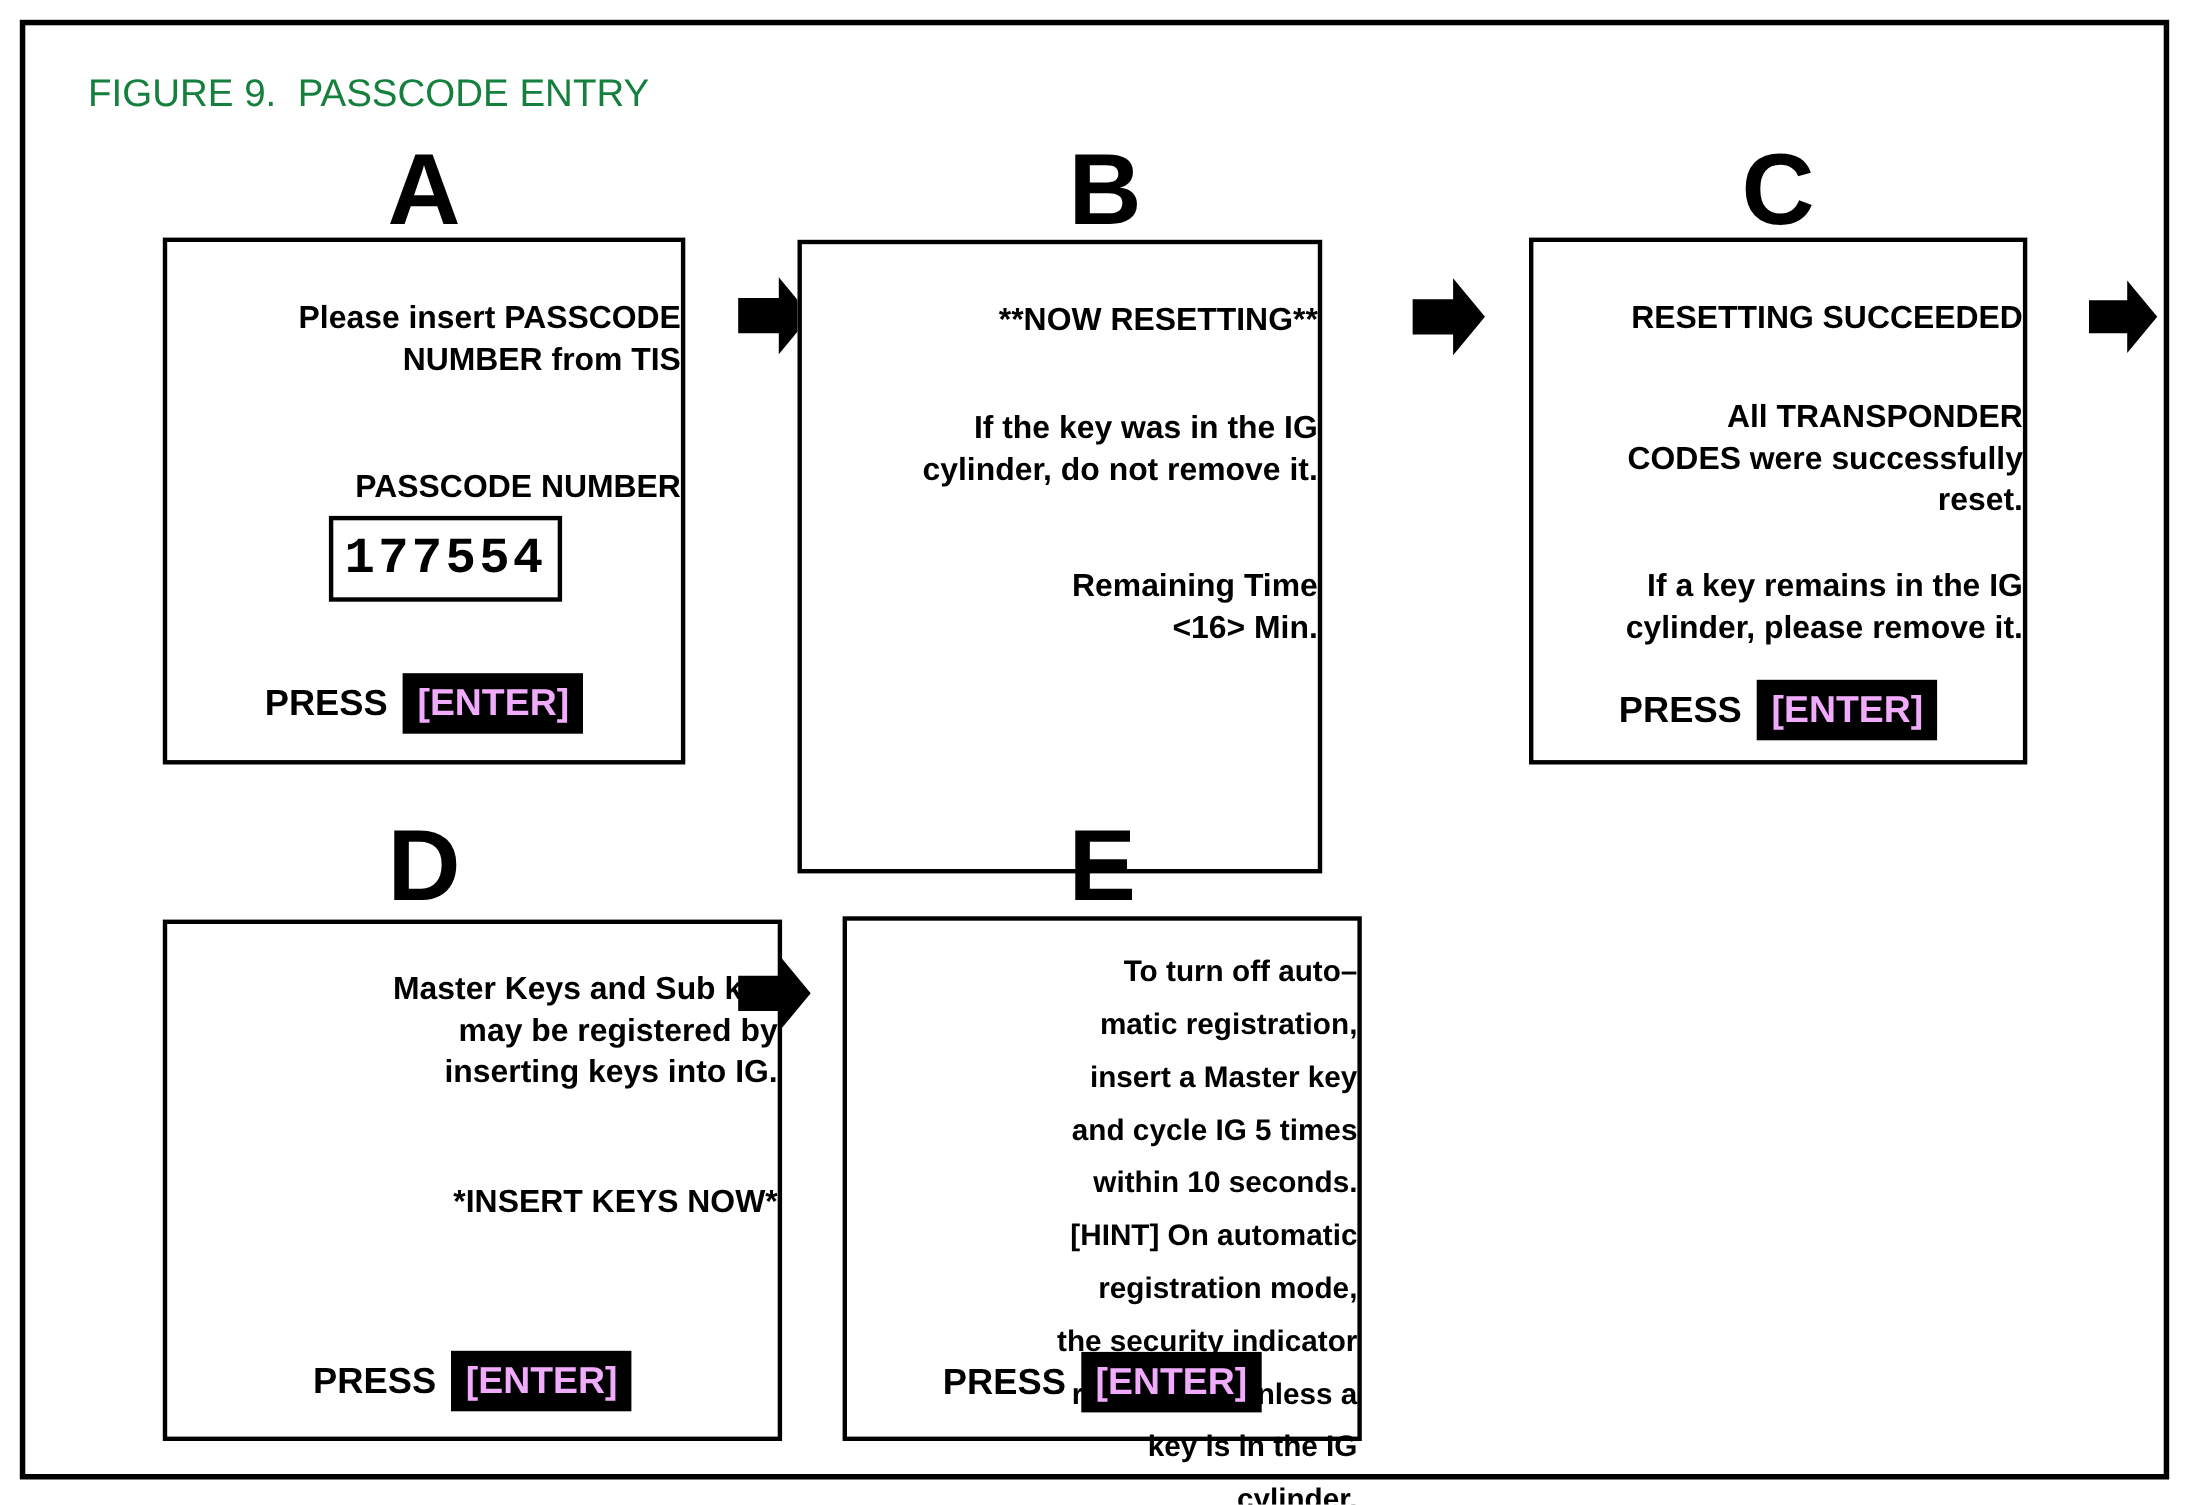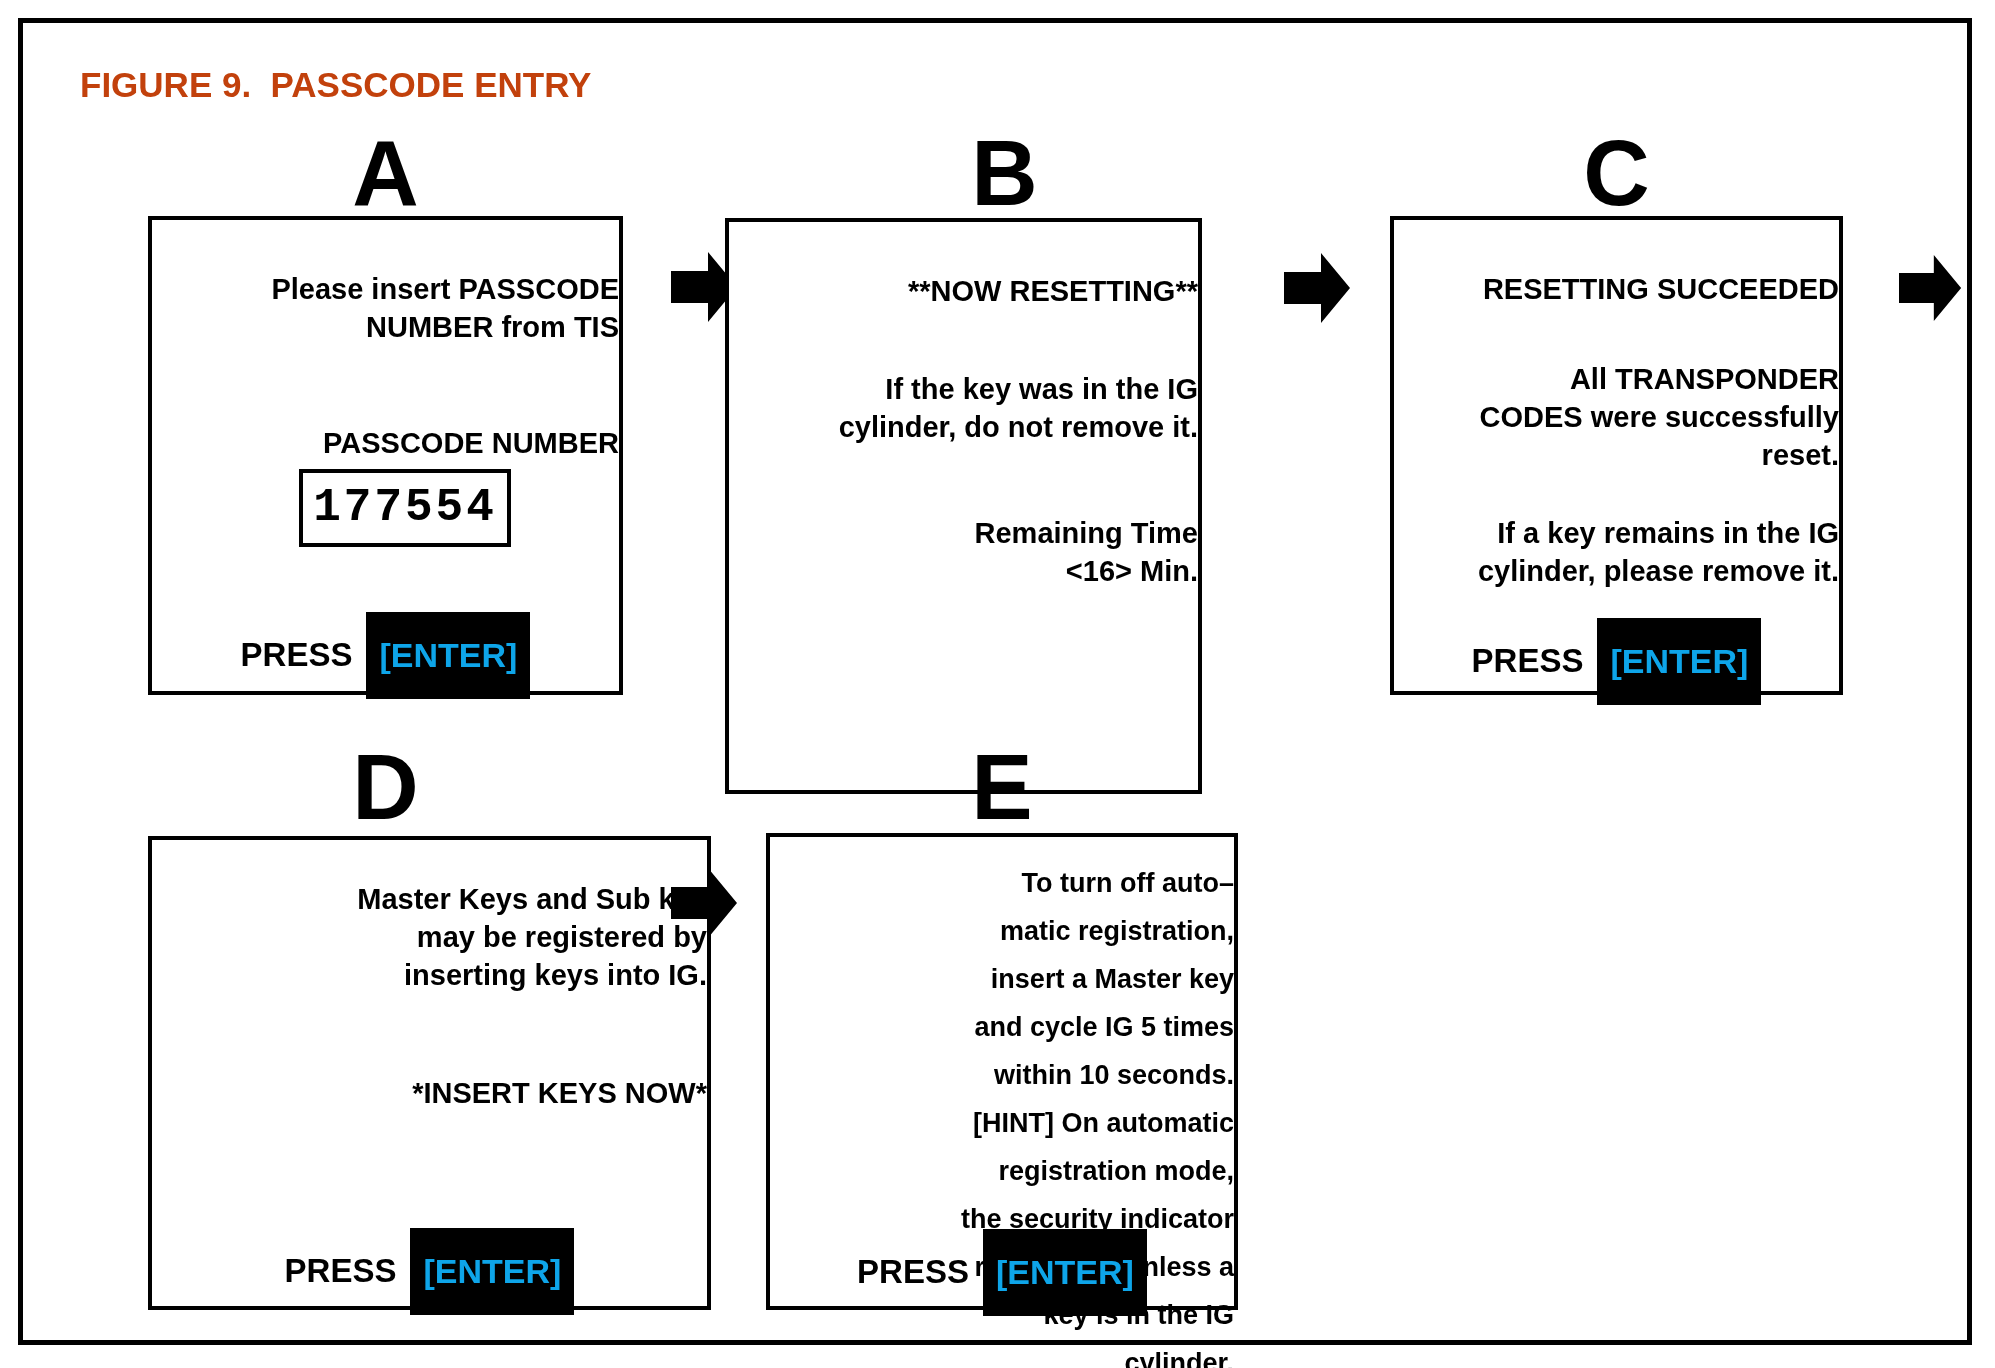--- a/index.html
+++ b/index.html
@@ -13,22 +13,22 @@
   }
   .figure-frame{
     position:absolute;left:18px;top:18px;
     width:1954px;height:1327px;
     border:5px solid #000;
     box-sizing:border-box;
     background:#ffffff;
   }
   .figure-title{
     position:absolute;left:57px;top:42px;
-    font-size:35px;font-weight:bold;
-    color:#c2410c;
+    font-size:35px;font-weight:normal;
+    color:#15803d;
     white-space:pre;
     letter-spacing:0px;
   }
   .panel-letter{
     position:absolute;
     font-size:92px;font-weight:bold;line-height:1;
     text-align:center;
   }
   .panel-box{
     position:absolute;
@@ -56,23 +56,23 @@
     font-size:46px;
     letter-spacing:3px;
   }
   .press-row{
     position:absolute;left:0;right:0;
     display:flex;justify-content:center;align-items:center;
     gap:14px;
   }
   .press-label{font-size:33px;font-weight:bold;}
   .enter-key{
-    background:#000;color:#0ea5e9;
+    background:#000;color:#f0abfc;
     font-size:34px;font-weight:bold;
-    padding:23px 13px;
+    padding:7px 13px;
     line-height:1.2;
   }
   .flow-arrow{position:absolute;}
   .flow-arrow svg{display:block;}
   .flow-arrow polygon{fill:#000;}
 </style>
 </head>
 <body>
 
 <div class="page">

